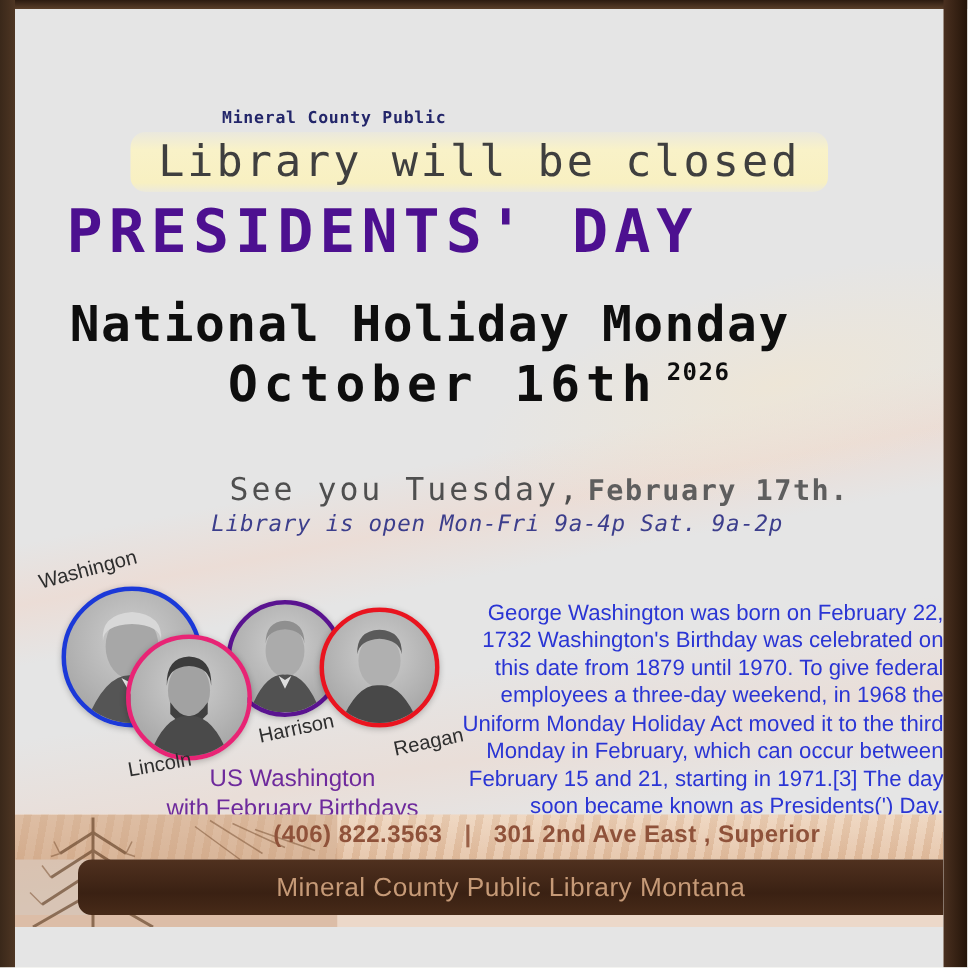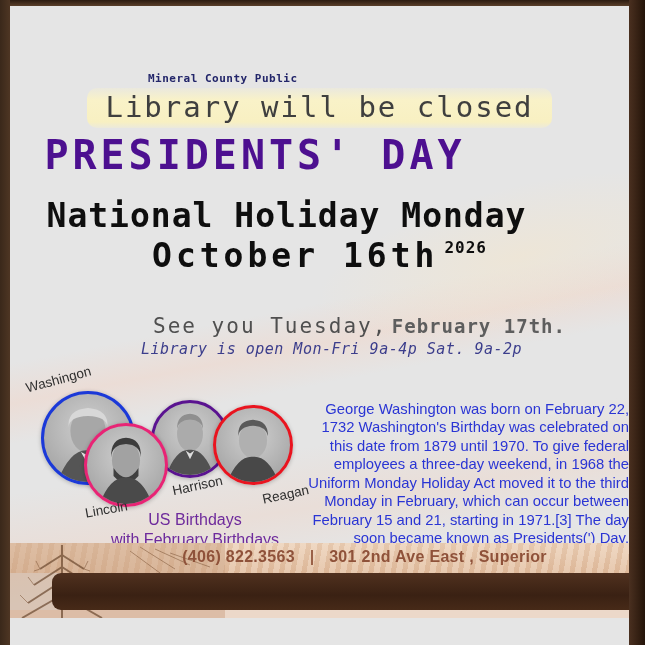--- a/index.html
+++ b/index.html
@@ -148,21 +148,21 @@
         <path d="M15 100 Q30 64 50 66 Q70 64 85 100 Z" fill="#484848"></path>
       </svg>
     </div>
 
     <div class="plabel pl0">Washingon</div>
     <div class="plabel pl1">Lincoln</div>
     <div class="plabel pl2">Harrison</div>
     <div class="plabel pl3">Reagan</div>
 
     <div class="caption">
-      <div>US Birthdays</div>
+      <div>US Washington</div>
       <div>with February Birthdays</div>
     </div>
 
     <div class="info" style="color: rgb(42, 53, 212);">George Washington was born on February 22, 1732 Washington's Birthday was celebrated on this date from 1879 until 1970. To give federal employees a three-day weekend, in 1968 the Uniform Monday Holiday Act moved it to the third Monday in February, which can occur between February 15 and 21, starting in 1971.[3] The day soon became known as Presidents(') Day.</div>
 
     <div class="footer">
       <div class="addr-band"></div>
       <svg class="pine" viewBox="0 0 215 75">
         <rect x="0" y="0" width="215" height="75" fill="#caa284" opacity="0.55"></rect>
         <g stroke="#6d4a30" stroke-width="2" fill="none" opacity="0.8">
@@ -174,20 +174,21 @@
           <path d="M24 42 L18 34 M80 42 L86 34 M18 60 L10 52 M86 60 L94 52"></path>
           <path d="M120 8 L150 30 M130 4 L165 26 M145 6 L180 22 M160 10 L200 24"></path>
         </g>
       </svg>
       <div class="addr-text">
         <span>(406) 822.3563</span>
         <span class="sep">|</span>
         <span>301 2nd Ave East , Superior</span>
       </div>
       <div class="dark-bar">
+        <span class="lib">Mineral County Public Library Montana</span>
       </div>
       <div class="bottom-strip"></div>
     </div>
   </div>
 
   <div class="edge-left"></div>
   <div class="edge-right"></div>
 </div>
 
 </body></html>

